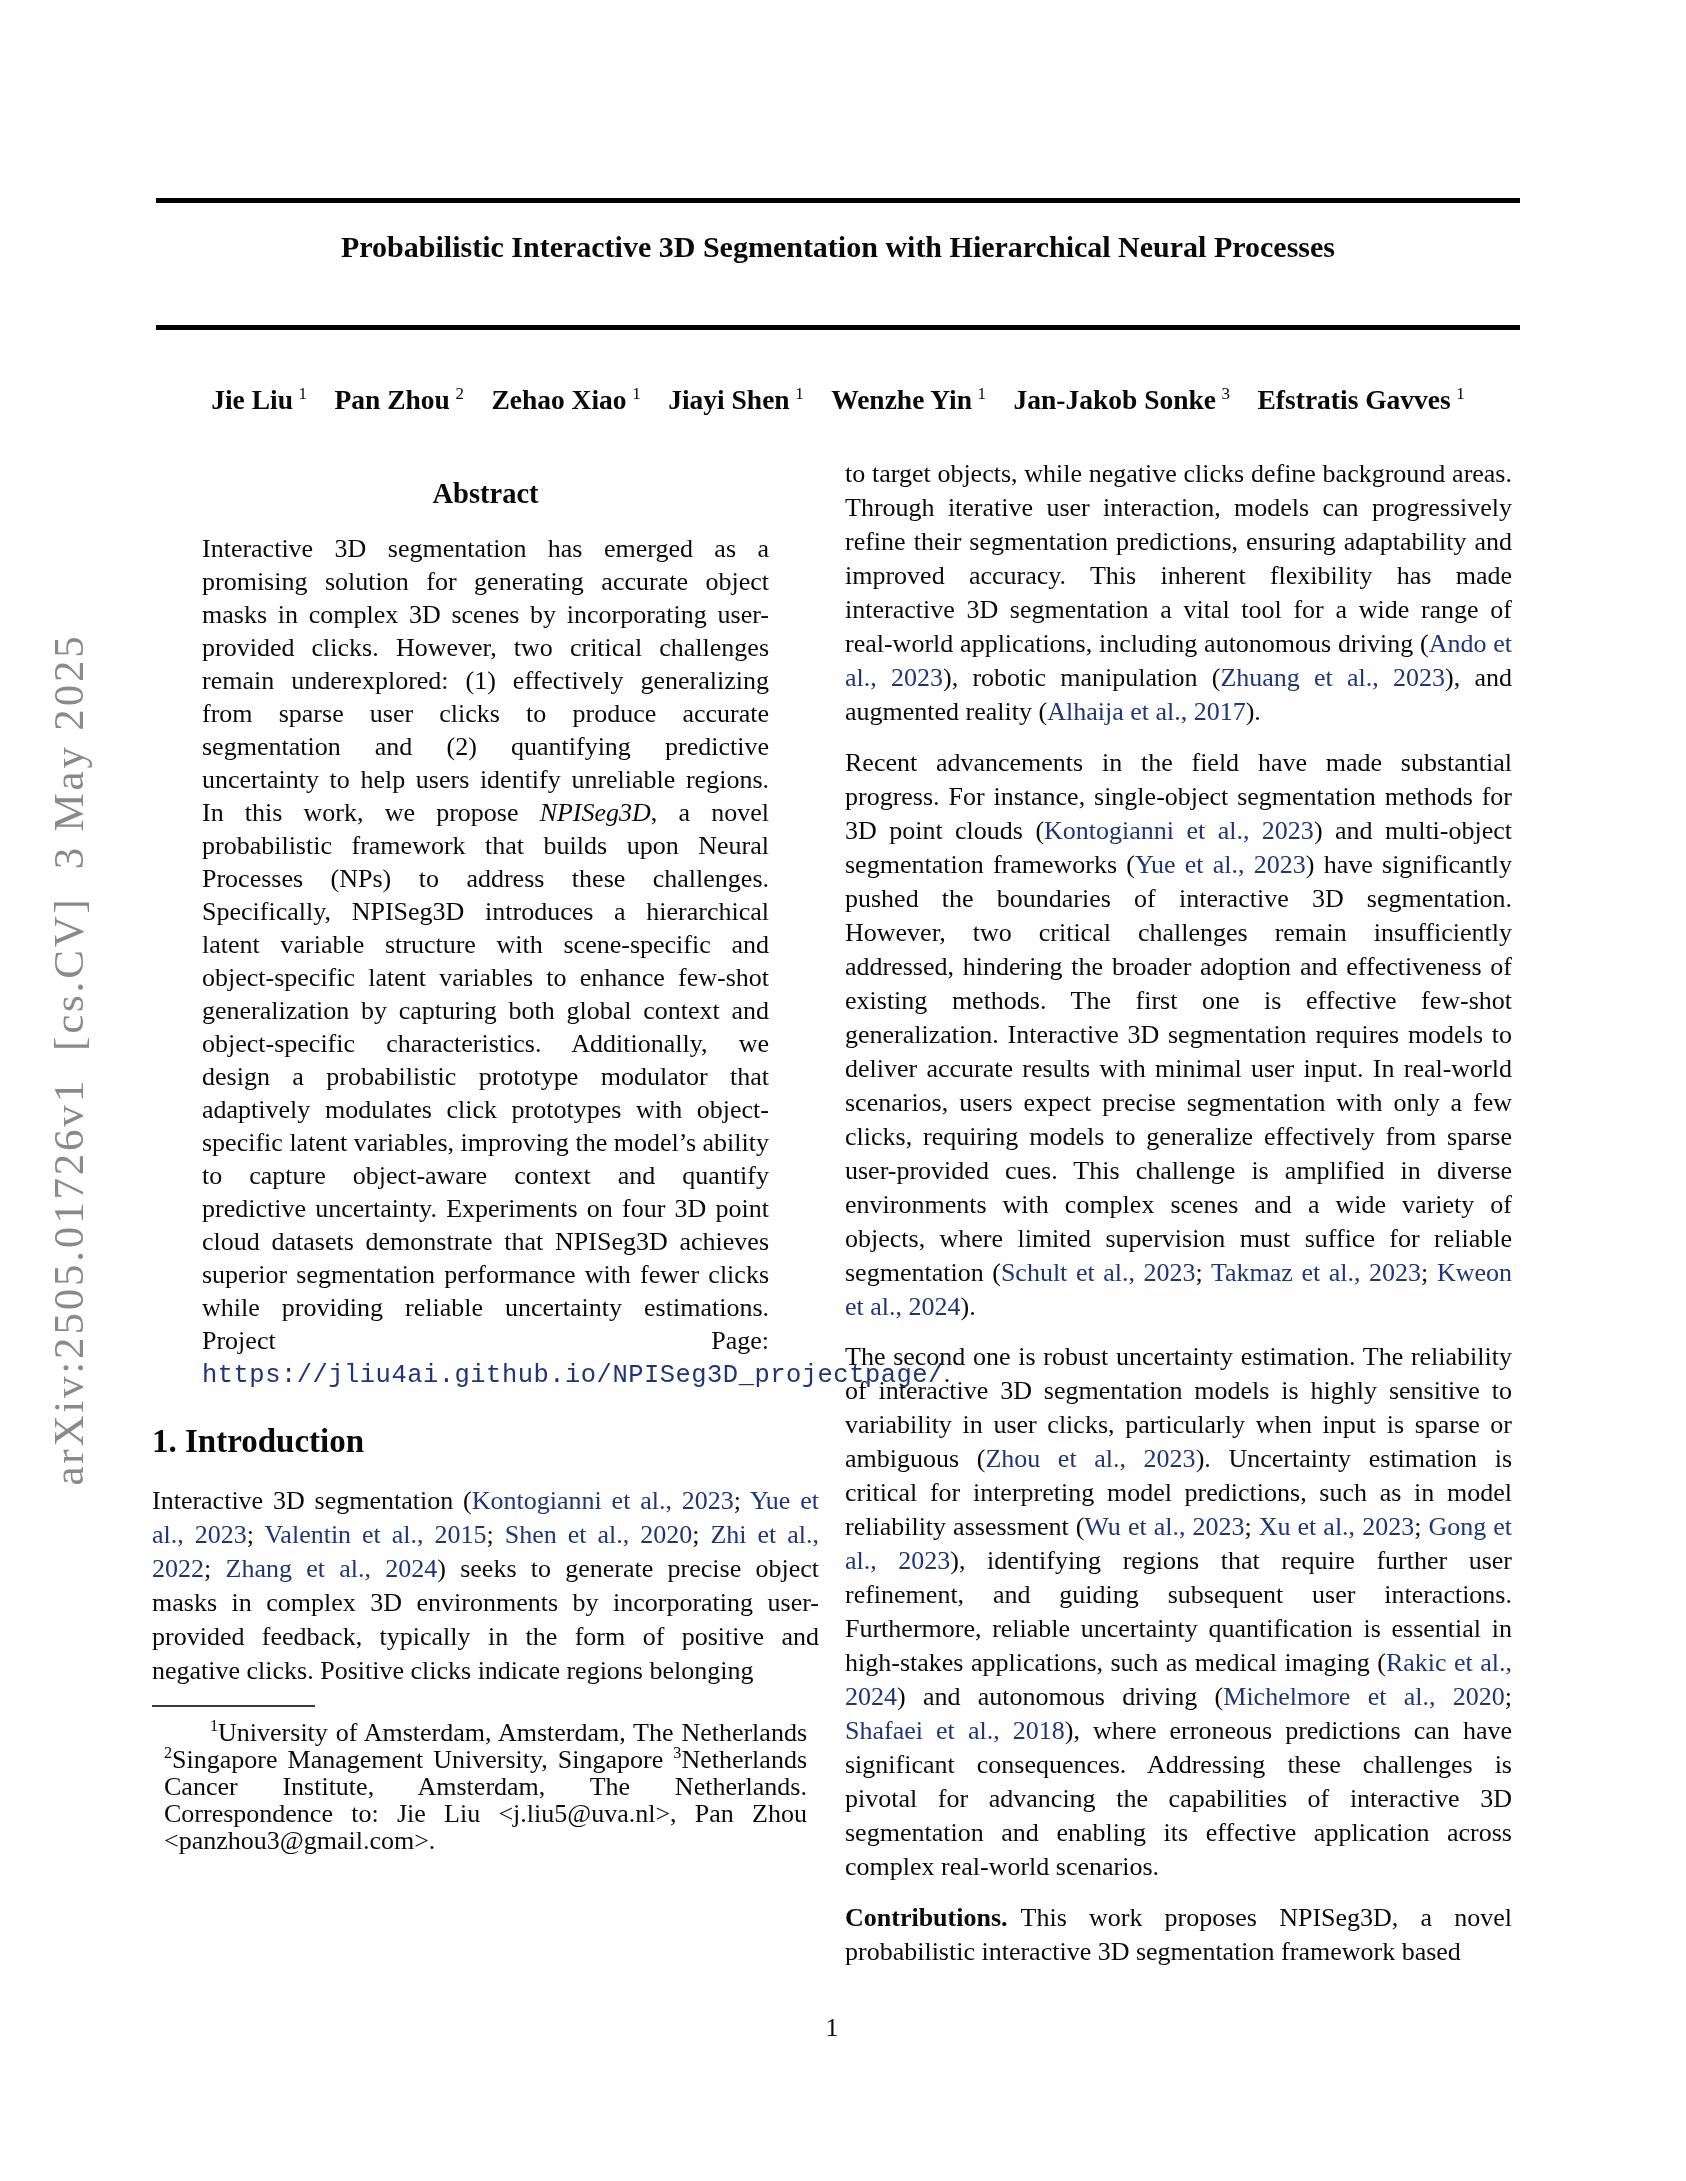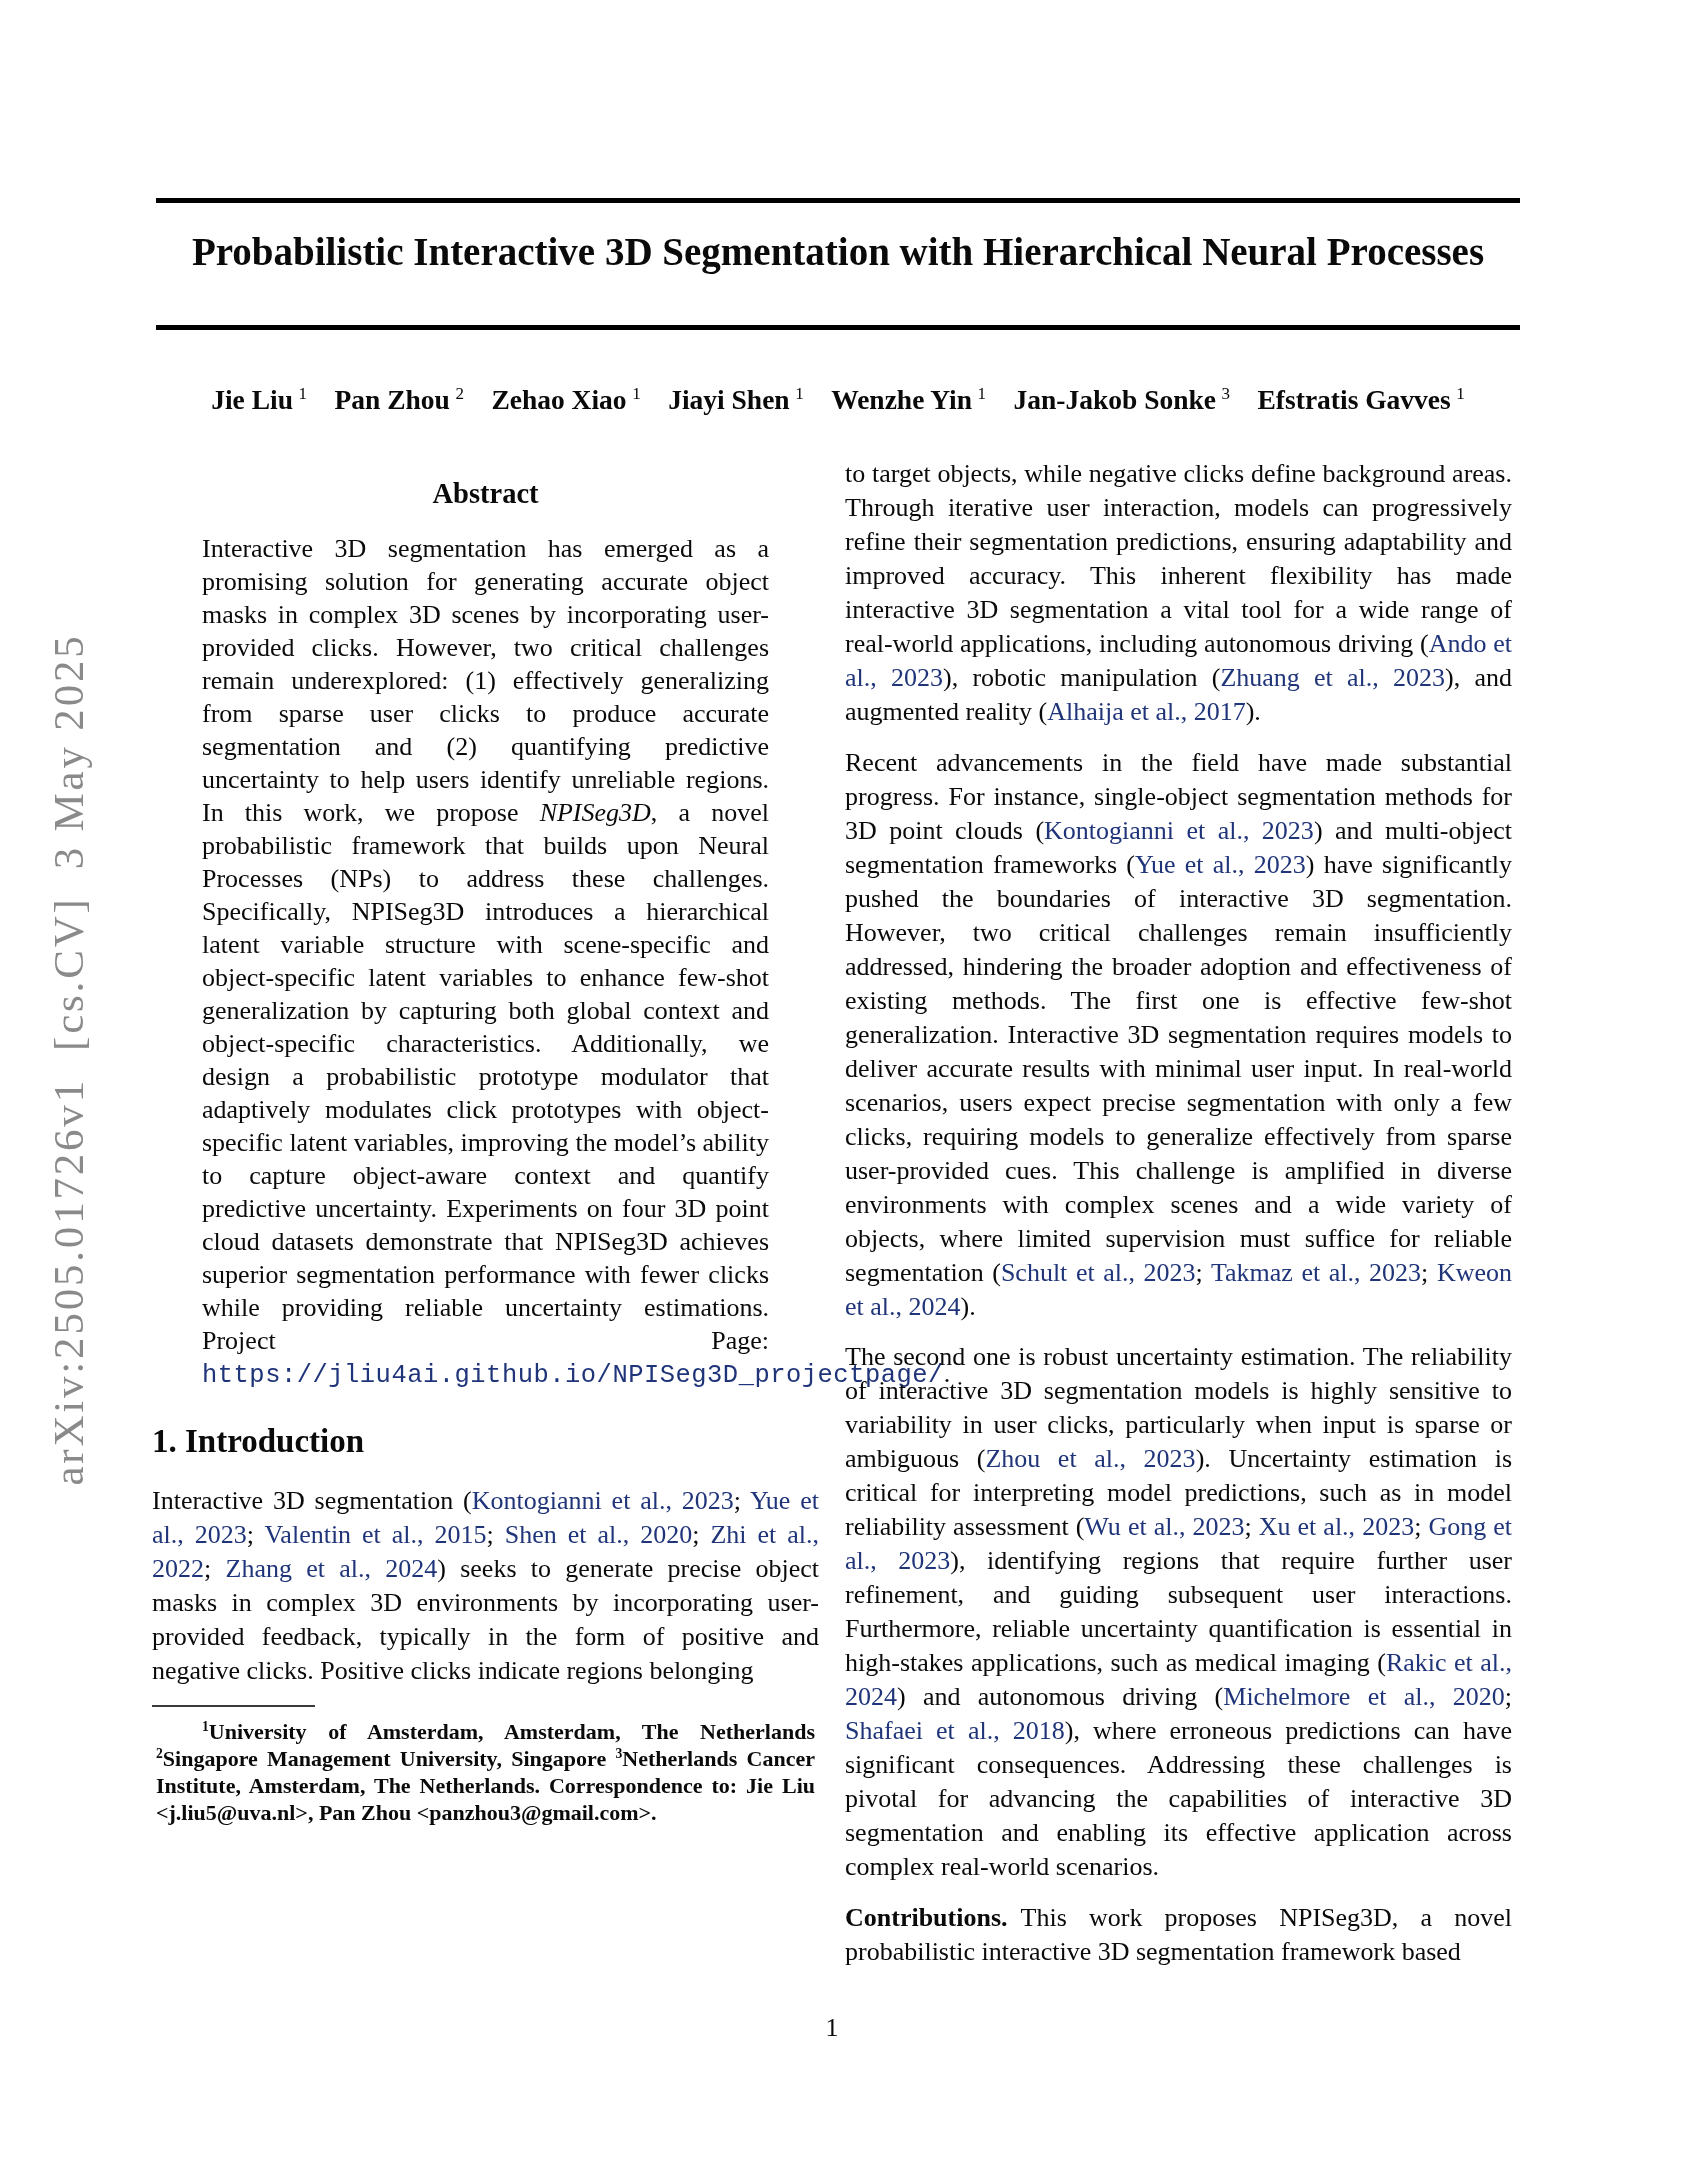--- a/index.html
+++ b/index.html
@@ -40,21 +40,21 @@
   }
   .rule-top{top:198px;}
   .rule-bottom{top:325px;}
   .title{
     position:absolute;
     left:156px;
     top:230px;
     width:1364px;
     margin:0;
     text-align:center;
-    font-size:39px;
+    font-size:30px;
     font-weight:bold;
     line-height:1.15;
   }
   .authors{
     position:absolute;
     left:156px;
     top:384px;
     width:1364px;
     text-align:center;
     font-size:27.5px;
@@ -90,25 +90,24 @@
     text-align:justify;
   }
   .footnote{margin-top:16.5px;}
   .footnote-rule{
     width:163px;
     height:2.8px;
     background:#3a3a3a;
     margin:0 0 11px 0;
   }
   .footnote-par{
-    margin:4px;
-    font-size:22px;
+    margin:12px;
+    font-size:26px;
     line-height:27px;
     text-align:justify;
-    font-weight:bold;
   }
   .footnote-par.indent{text-indent:46px;}
   .footnote-par.proc{margin-top:25px;}
   .page-number{
     position:absolute;
     left:152px;
     top:2013px;
     width:1360px;
     text-align:center;
     font-size:26px;

